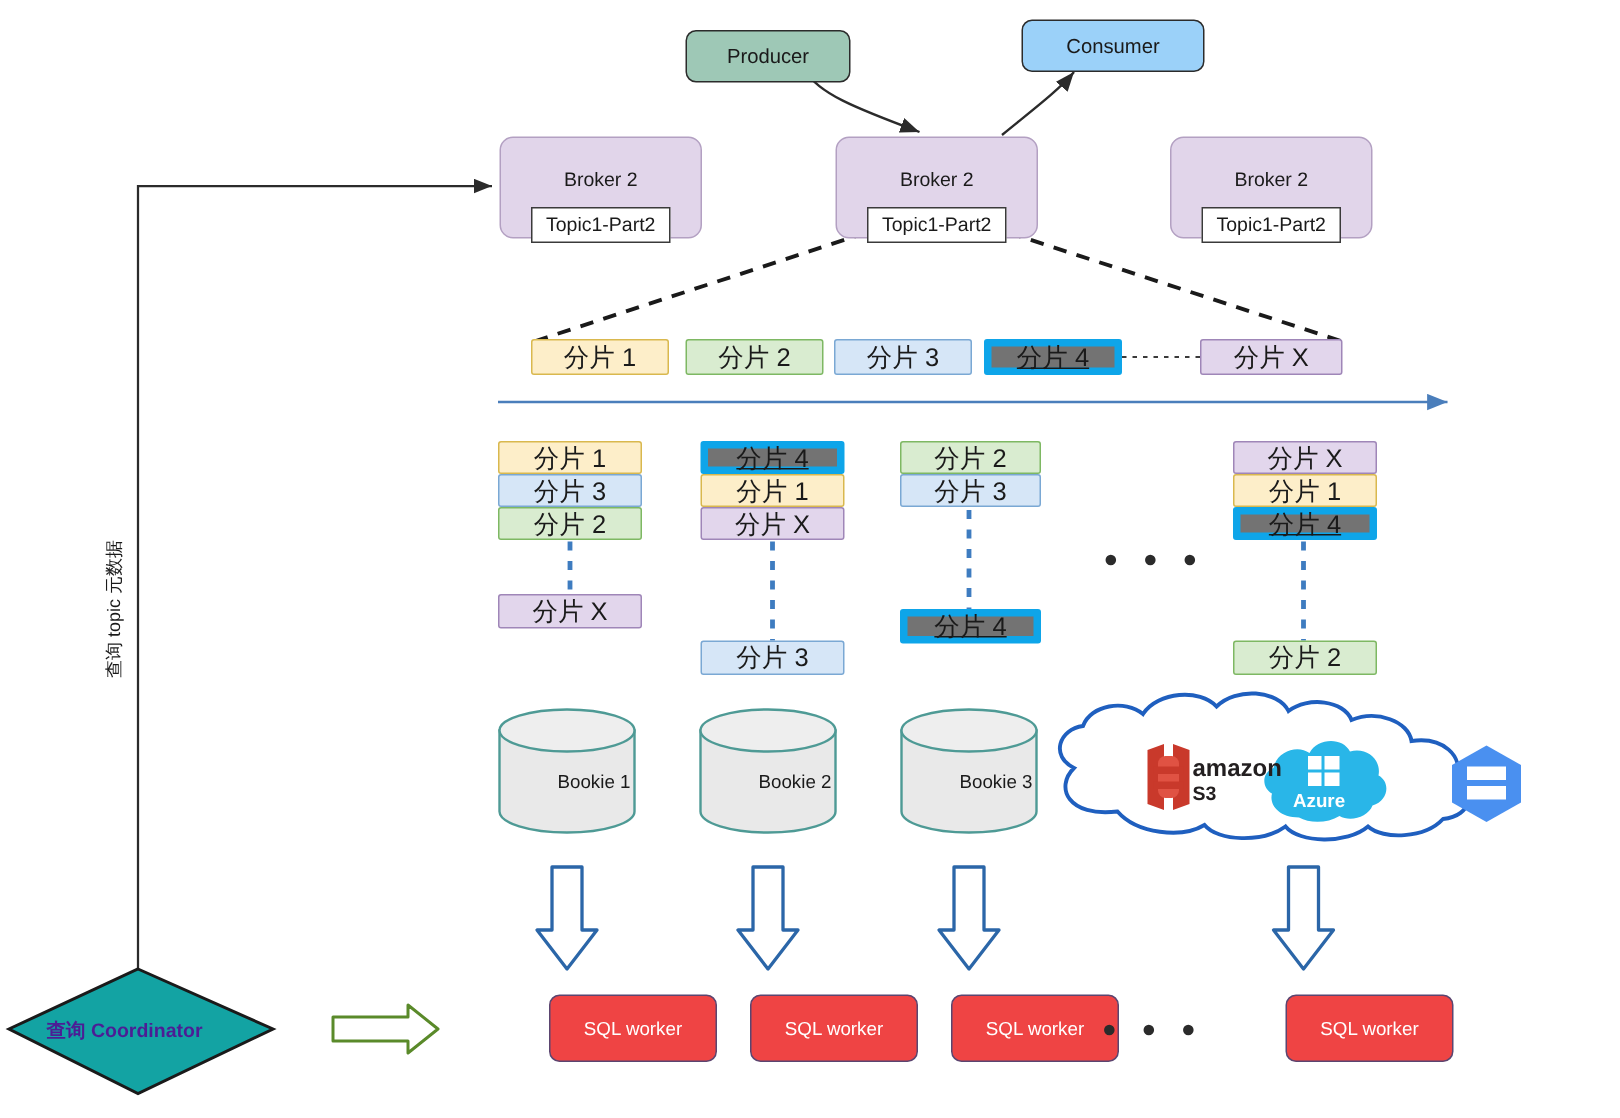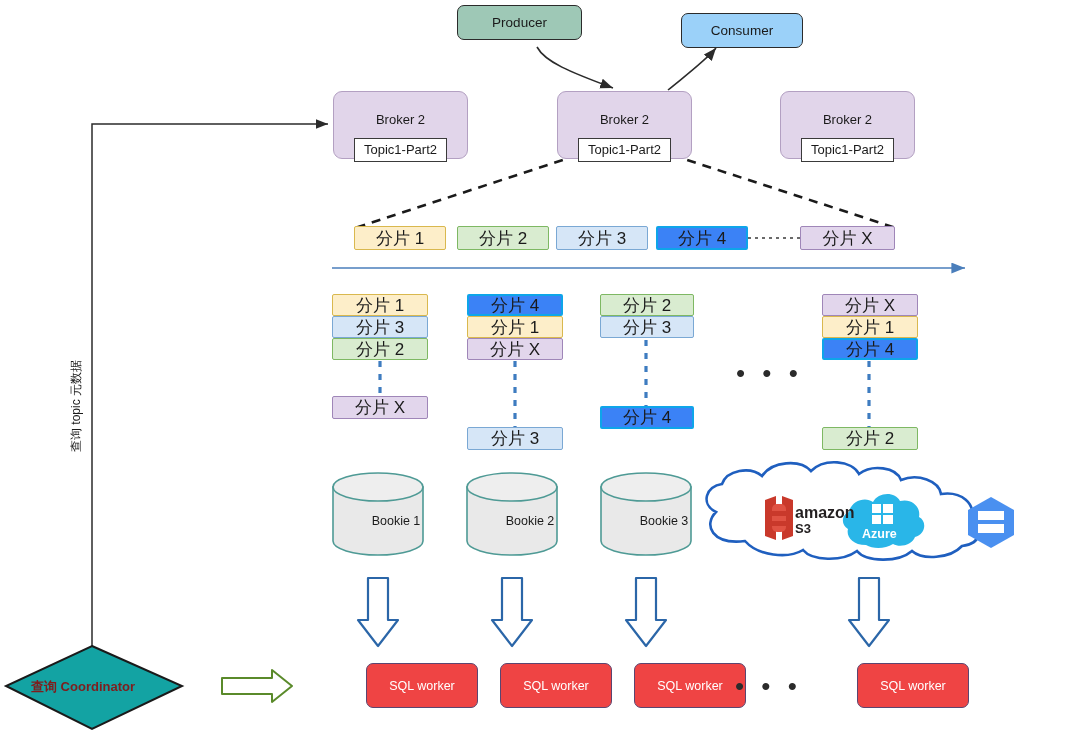--- a/index.html
+++ b/index.html
@@ -24,34 +24,34 @@
           flex-direction:column;justify-content:flex-start;padding-top:20px;font-size:13px;}
   .broker .topicbox{
       margin-top:11px;background:#ffffff;border:1.4px solid #3a3a3a;
       font-size:13px;padding:3px 9px;line-height:16px;white-space:nowrap;}
 
   
   .chip{border-radius:2px;font-size:17px;line-height:1;}
   .c-yellow{background:#fdeec9;border:1px solid #d9b84e;}
   .c-green {background:#d9ecd0;border:1px solid #7eb863;}
   .c-blue  {background:#d6e6f7;border:1px solid #7aa8d4;}
-  .c-red   {background:#3b82f6;border:2px solid #0ea5e9;}
+  .c-red   {background:#737373;border:5px solid #0ea5e9;text-decoration:underline;}
   .c-purple{background:#e2d6ec;border:1px solid #9f86b8;}
 
   
   .cyl{position:absolute;}
   .cyl .lbl{position:absolute;left:0;right:0;top:50%;transform:translateY(-50%);
             text-align:center;font-size:12.5px;color:#1a1a1a;margin-left:36px;}
 
   
   .sqlw{background:#ef4444;border:1px solid #5b4570;border-radius:7px;
         color:#ffffff;font-size:12.5px;margin-left:44px;}
 
   
-  .diamond-label{position:absolute;font-size:13px;font-weight:bold;color:#7f1d1d;
+  .diamond-label{position:absolute;font-size:13px;font-weight:bold;color:#4c1d95;
      white-space:nowrap;}
 
   
   .vlabel{position:absolute;font-size:12px;color:#1a1a1a;white-space:nowrap;
           transform-origin:0 0;}
 
   .dots{position:absolute;font-size:26px;letter-spacing:5px;color:#2b2b2b;
         line-height:1;font-family:"Liberation Sans",sans-serif;}
 
   .cloud-label{position:absolute;font-size:11px;color:#ffffff;font-weight:bold;}
@@ -179,21 +179,21 @@
 
     <g>
       <path d="M92,646 L182,686 L92,729 L6,686 Z" fill="#13a3a3" stroke="#1a1a1a" stroke-width="2"></path>
     </g>
 
     <g>
       <path d="M222,678 L272,678 L272,670 L292,686 L272,702 L272,694 L222,694 Z" fill="#ffffff" stroke="#5a8a2a" stroke-width="2" stroke-linejoin="round"></path>
     </g>
   </svg>
 
-  <div class="node pc producer" style="left:457px;top:5px;width:125px;height:35px;justify-content:center;">
+  <div class="node pc producer" style="left:457px;top:20px;width:110px;height:35px;justify-content:center;">
     <span>Producer</span>
   </div>
 
   <div class="node pc consumer" style="left:681px;top:13px;width:122px;height:35px;">
     <span>Consumer</span>
   </div>
 
   <div class="node broker" style="left:333px;top:91px;width:135px;height:68px;">
     <span>Broker 2</span>
     <span class="topicbox">Topic1-Part2</span>

